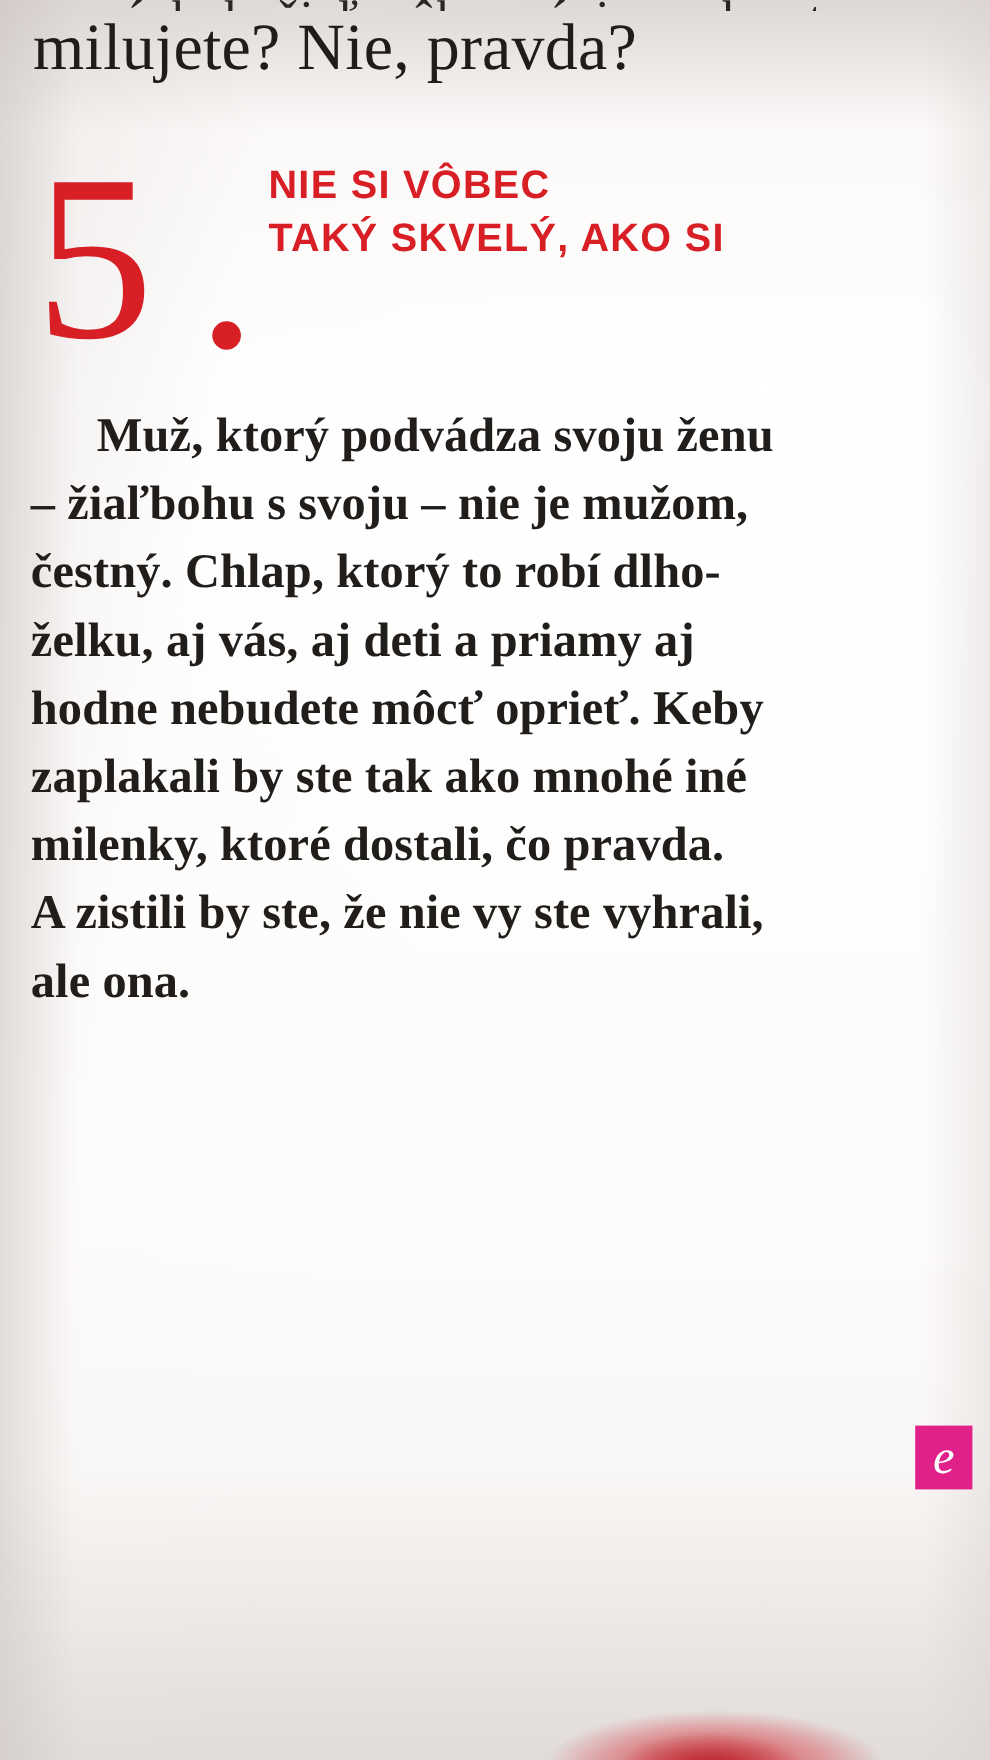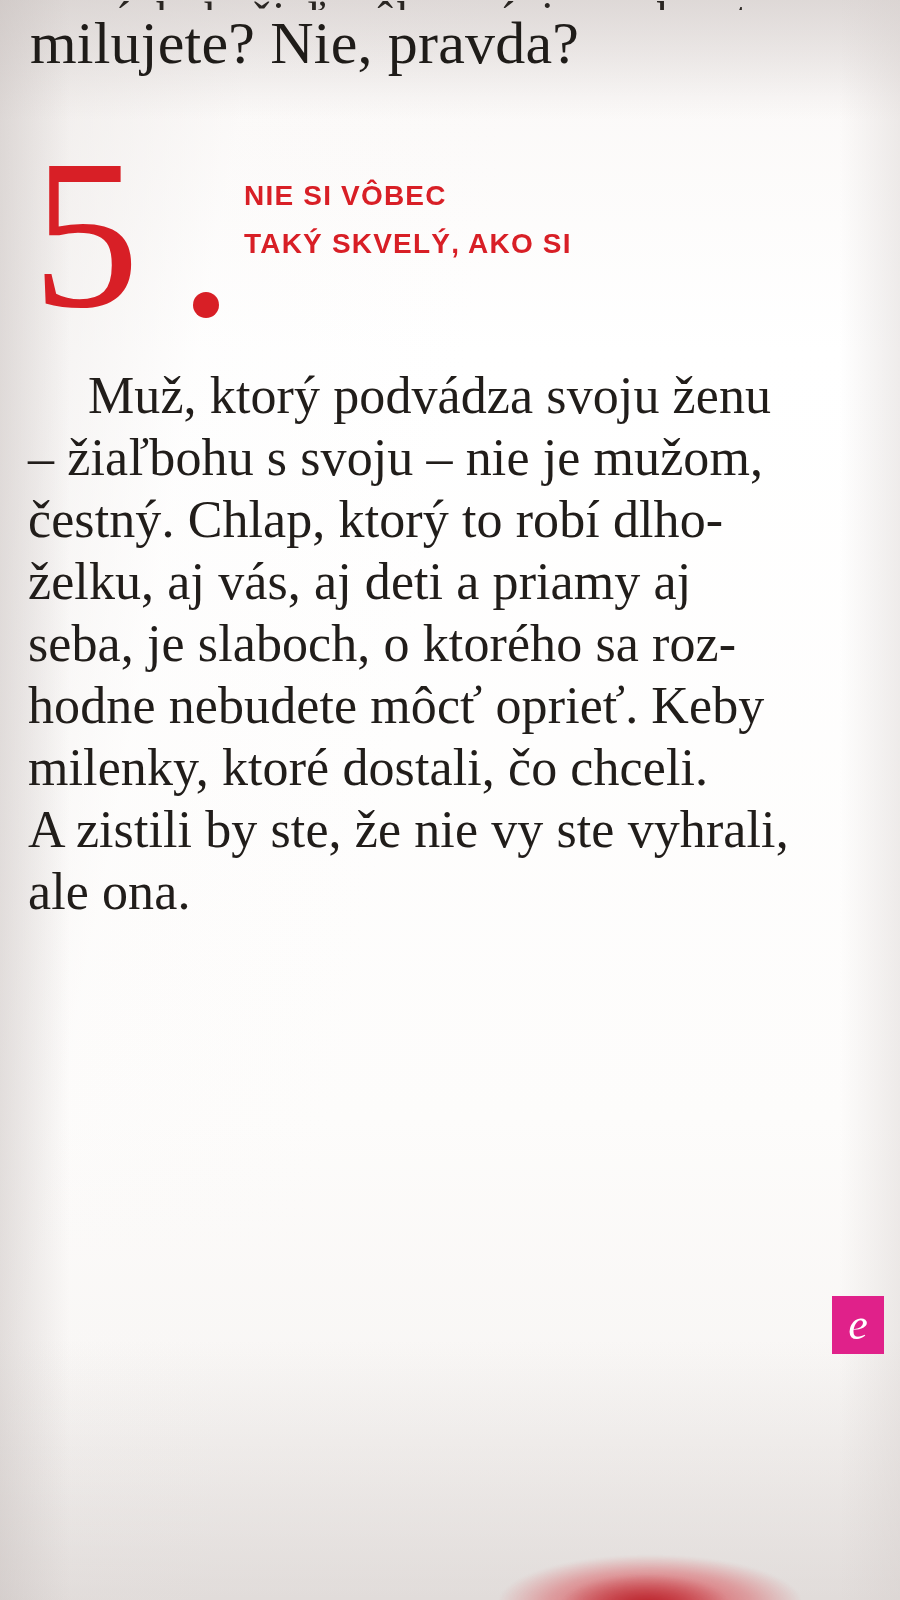--- a/index.html
+++ b/index.html
@@ -98,43 +98,44 @@
     left: 167px;
     top: 152px;
     width: 26px;
     height: 26px;
     border-radius: 50%;
     background: #d81f26;
   }
   .chapter-title {
     position: absolute;
     left: 218px;
-    top: 32px;
+    top: 4px;
     color: #d81f26;
     font-family: "Liberation Sans", sans-serif;
     font-weight: bold;
-    font-size: 28px;
+    font-size: 36px;
     line-height: 48px;
     letter-spacing: 1.2px;
   }
   .chapter-title .tl {
     display: block;
     white-space: nowrap;
   }
 
   
   .body-text {
     position: absolute;
     top: 365px;
     left: 28px;
     right: 14px;
     color: #211d1a;
-    font-size: 52px;
+    font-size: 44px;
     line-height: 62px;
     letter-spacing: 0.1px;
+    font-weight: bold;
   }
   .body-text .ln {
     display: block;
     white-space: nowrap;
   }
   .body-text .indent {
     padding-left: 60px;
   }
 
   
@@ -194,23 +195,23 @@
       <span class="tl">NIE SI VÔBEC</span>
       <span class="tl">TAKÝ SKVELÝ, AKO SI</span>
     </div>
   </div>
 
   <div class="body-text">
     <span class="ln indent">Muž, ktorý podvádza svoju ženu</span>
     <span class="ln">– žiaľbohu s svoju – nie je mužom,</span>
     <span class="ln">čestný. Chlap, ktorý to robí dlho-</span>
     <span class="ln">želku, aj vás, aj deti a priamy aj</span>
-    <span class="ln">seba, je slaboch, o ktorého sa roz-</span>
     <span class="ln">hodne nebudete môcť oprieť. Keby</span>
-    <span class="ln">milenky, ktoré dostali, čo chceli.</span>
+    <span class="ln">zaplakali by ste tak ako mnohé iné</span>
+    <span class="ln">milenky, ktoré dostali, čo pravda.</span>
     <span class="ln">A zistili by ste, že nie vy ste vyhrali,</span>
     <span class="ln">ale ona.</span>
   </div>
 
   <div class="publisher-mark">e</div>
 
   <div class="bottom-smudge"></div>
   <div class="bottom-smudge2"></div>
 </div>
 

